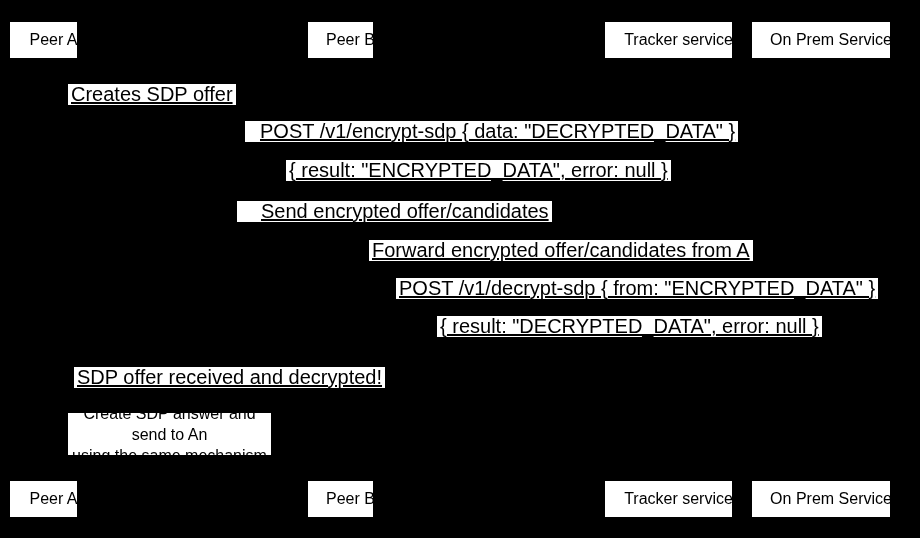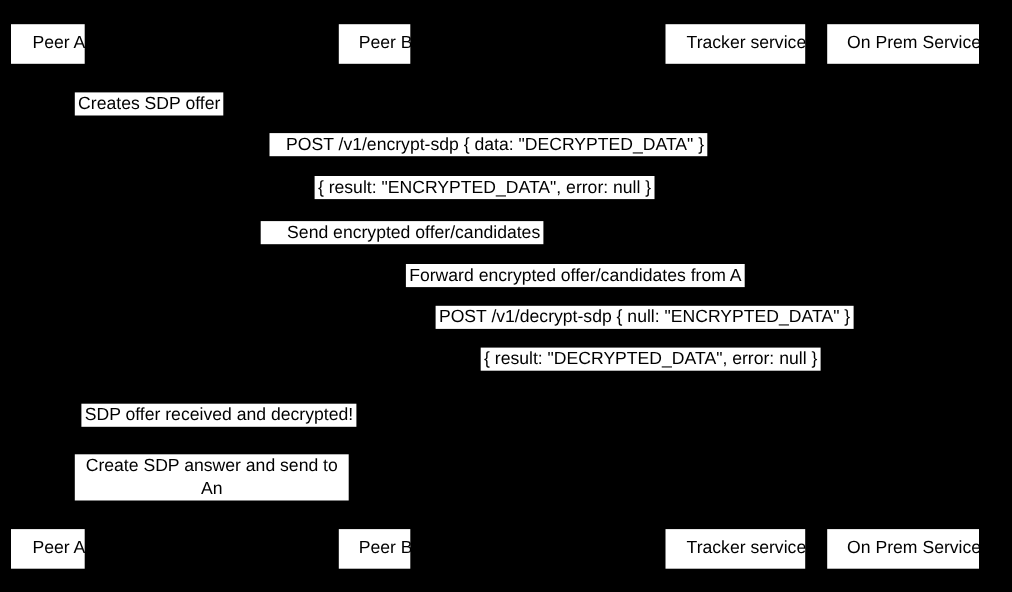--- a/index.html
+++ b/index.html
@@ -31,30 +31,31 @@
     align-items: center;
     justify-content: center;
     font-size: 16px;
     white-space: nowrap;
     padding-left: 20px;
   }
   .msg {
     position: absolute;
     background: var(--box-fill);
     color: var(--box-text);
-    font-size: 16px;
+    font-size: 20px;
     line-height: 19px;
     padding: 1px 3px;
     white-space: nowrap;
+    text-decoration: underline;
   }
   .note {
     position: absolute;
     left: 68px;
     top: 413px;
-    width: 249px;
+    width: 203px;
     height: 42px;
     background: var(--box-fill);
     color: var(--box-text);
     font-size: 16px;
     line-height: 21px;
     text-align: center;
     display: flex;
     flex-direction: column;
     justify-content: center;
   }
@@ -67,26 +68,27 @@
   <div class="actor" style="left:10px;  top:22px; width:67px;">Peer A</div>
   <div class="actor" style="left:308px; top:22px; width:65px;">Peer B</div>
   <div class="actor" style="left:605px; top:22px; width:127px;">Tracker service</div>
   <div class="actor" style="left:752px; top:22px; width:138px;">On Prem Service</div>
 
   <div class="msg" style="left:68px;  top:84px;">Creates SDP offer</div>
   <div class="msg" style="left:245px; top:121px;padding-left:15px;">POST /v1/encrypt-sdp { data: "DECRYPTED_DATA" }</div>
   <div class="msg" style="left:286px; top:160px;">{ result: "ENCRYPTED_DATA", error: null }</div>
   <div class="msg" style="left:237px; top:201px;padding-left:24px;">Send encrypted offer/candidates</div>
   <div class="msg" style="left:349px; top:240px;margin-left:20px;">Forward encrypted offer/candidates from A</div>
-  <div class="msg" style="left:396px; top:278px;">POST /v1/decrypt-sdp { null: "ENCRYPTED_DATA" }</div>
+  <div class="msg" style="left:396px; top:278px;">POST /v1/decrypt-sdp { from: "ENCRYPTED_DATA" }</div>
   <div class="msg" style="left:437px; top:316px;">{ result: "DECRYPTED_DATA", error: null }</div>
   <div class="msg" style="left:74px;  top:367px;text-align:center;">SDP offer received and decrypted!</div>
 
   <div class="note">
     <div>Create SDP answer and send to An</div>
+    <div>using the same mechanism</div>
   </div>
 
   <div class="actor" style="left:10px;  top:481px; width:67px;">Peer A</div>
   <div class="actor" style="left:308px; top:481px; width:65px;">Peer B</div>
   <div class="actor" style="left:605px; top:481px; width:127px;">Tracker service</div>
   <div class="actor" style="left:752px; top:481px; width:138px;">On Prem Service</div>
 
 </div>
 
 </body></html>

